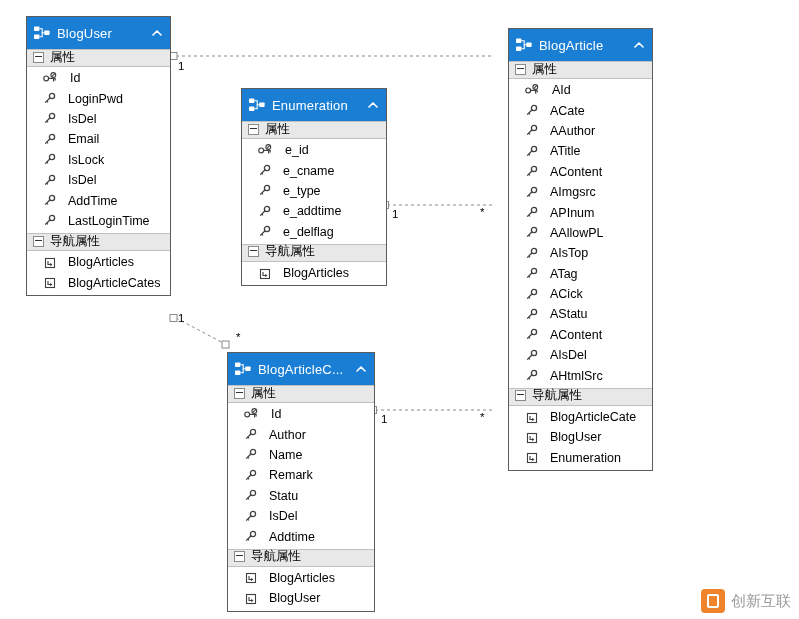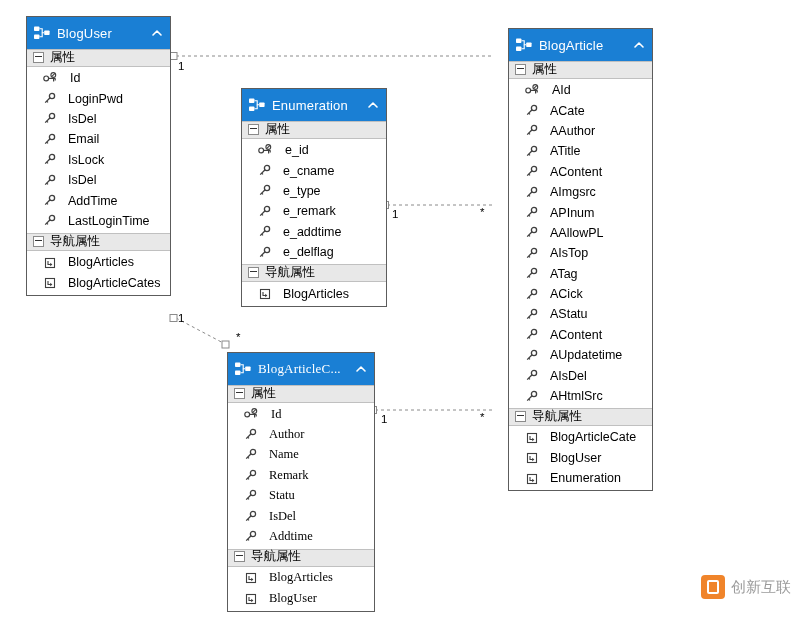--- a/index.html
+++ b/index.html
@@ -66,21 +66,21 @@
   .row .lbl{margin-left:12px;}
   .prop-icon{width:13px;height:13px;flex:none;}
   .nav-icon{width:13px;height:13px;flex:none;}
   .key-icon{width:15px;height:13px;flex:none;}
   svg{overflow:visible;}
   #lines{position:absolute;left:0;top:0;width:799px;height:619px;pointer-events:none;}
   .mult{
     position:absolute;font-size:11.5px;color:#000;
   }
   .watermark{
-    position:absolute;right:8px;bottom:20px;display:flex;align-items:center;gap:6px;
+    position:absolute;right:8px;bottom:6px;display:flex;align-items:center;gap:6px;
     color:#9b9b9b;font-size:15px;
   }
   .wm-logo{
     width:24px;height:24px;border-radius:4px;background:#f0842a;position:relative;flex:none;
   }
   .wm-logo:before{
     content:"";position:absolute;left:6px;top:5px;width:12px;height:14px;
     border:2px solid #fff;border-radius:2px;box-sizing:border-box;
   }
   .wm-logo:after{
@@ -306,30 +306,20 @@
           <span class="lbl">e_type</span>
         </div>
         <div class="row">
           <span class="prop-icon"><svg viewBox="0 0 13 13" width="13" height="13">
               <g fill="none" stroke="#3f3f3f" stroke-width="1.3">
                 <circle cx="9" cy="4" r="2.6"></circle>
                 <path d="M7.1,5.7 L2.2,10.6"></path>
                 <path d="M3.7,9.1 L5.0,10.4"></path>
               </g>
             </svg></span>
-          <span class="lbl">e_remark</span>
-        </div>
-        <div class="row">
-          <span class="prop-icon"><svg viewBox="0 0 13 13" width="13" height="13">
-              <g fill="none" stroke="#3f3f3f" stroke-width="1.3">
-                <circle cx="9" cy="4" r="2.6"></circle>
-                <path d="M7.1,5.7 L2.2,10.6"></path>
-                <path d="M3.7,9.1 L5.0,10.4"></path>
-              </g>
-            </svg></span>
           <span class="lbl">e_addtime</span>
         </div>
         <div class="row">
           <span class="prop-icon"><svg viewBox="0 0 13 13" width="13" height="13">
               <g fill="none" stroke="#3f3f3f" stroke-width="1.3">
                 <circle cx="9" cy="4" r="2.6"></circle>
                 <path d="M7.1,5.7 L2.2,10.6"></path>
                 <path d="M3.7,9.1 L5.0,10.4"></path>
               </g>
             </svg></span>
@@ -512,30 +502,20 @@
           <span class="lbl">AContent</span>
         </div>
         <div class="row">
           <span class="prop-icon"><svg viewBox="0 0 13 13" width="13" height="13">
               <g fill="none" stroke="#3f3f3f" stroke-width="1.3">
                 <circle cx="9" cy="4" r="2.6"></circle>
                 <path d="M7.1,5.7 L2.2,10.6"></path>
                 <path d="M3.7,9.1 L5.0,10.4"></path>
               </g>
             </svg></span>
-          <span class="lbl">AUpdatetime</span>
-        </div>
-        <div class="row">
-          <span class="prop-icon"><svg viewBox="0 0 13 13" width="13" height="13">
-              <g fill="none" stroke="#3f3f3f" stroke-width="1.3">
-                <circle cx="9" cy="4" r="2.6"></circle>
-                <path d="M7.1,5.7 L2.2,10.6"></path>
-                <path d="M3.7,9.1 L5.0,10.4"></path>
-              </g>
-            </svg></span>
           <span class="lbl">AIsDel</span>
         </div>
         <div class="row">
           <span class="prop-icon"><svg viewBox="0 0 13 13" width="13" height="13">
               <g fill="none" stroke="#3f3f3f" stroke-width="1.3">
                 <circle cx="9" cy="4" r="2.6"></circle>
                 <path d="M7.1,5.7 L2.2,10.6"></path>
                 <path d="M3.7,9.1 L5.0,10.4"></path>
               </g>
             </svg></span>
@@ -566,21 +546,21 @@
         <div class="row">
           <span class="nav-icon"><svg viewBox="0 0 13 13" width="13" height="13">
               <rect x="2.5" y="2.5" width="9" height="9" fill="none" stroke="#3f3f3f" stroke-width="1.1"></rect>
               <path d="M5,5 L5,8.5 L8.6,8.5" fill="none" stroke="#3f3f3f" stroke-width="1.1"></path>
               <path d="M7.2,6.8 L9.4,8.5 L7.2,10.2 Z" fill="#3f3f3f"></path>
             </svg></span>
           <span class="lbl">Enumeration</span>
         </div>
       </div>
     </div>
-    <div class="entity" style="left: 227px; top: 352px; width: 148px; font-family: Liberation Serif, serif;">
+    <div class="entity" style="left: 227px; top: 352px; width: 148px;">
       <div class="entity-header">
         <span class="hdr-icon">
           <svg viewBox="0 0 18 16" width="18" height="16">
             <g fill="#ffffff">
               <rect x="1" y="1.5" width="5.4" height="4.6" rx="0.8"></rect>
               <rect x="1" y="9.4" width="5.4" height="4.6" rx="0.8"></rect>
               <rect x="11.2" y="5.5" width="5.4" height="4.6" rx="0.8"></rect>
             </g>
             <g stroke="#ffffff" stroke-width="1.1" fill="none">
               <path d="M6.4,3.8 L9.2,3.8 L9.2,7.8 L11.2,7.8"></path>

